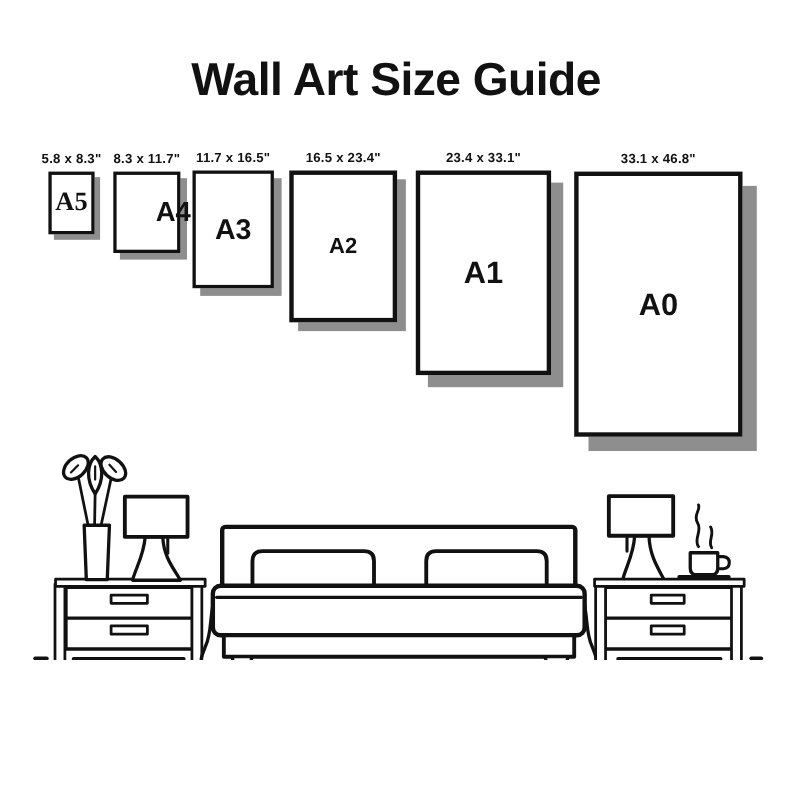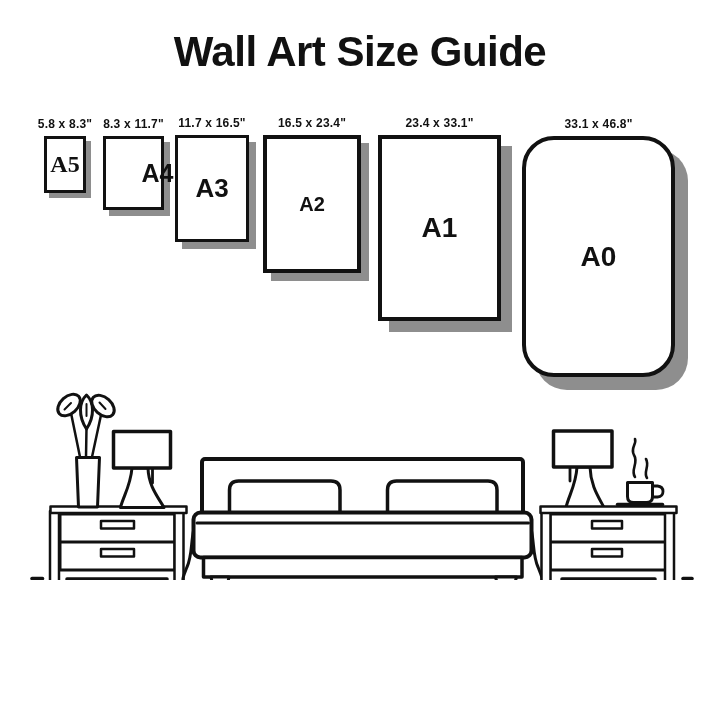--- a/index.html
+++ b/index.html
@@ -1,19 +1,19 @@
 <!DOCTYPE html>
 <html style="--ink: #111111; --shadow: #8e8e8e; --background: #ffffff;"><head>
 <meta charset="utf-8">
 <style>
   :root { --ink:#111111; --shadow:#8e8e8e; --background:#ffffff; }
   html,body { margin:0; padding:0; background:var(--background); }
   .page {
     position:relative; width:720px; height:580px; overflow:hidden;
-    background:var(--background); font-family:"Liberation Sans", sans-serif; color:var(--ink);
+    background:var(--background); font-family:"Liberation Sans", sans-serif; color:var(--ink);margin-top:20px;
   }
   .title {
     position:absolute; top:28px; left:0; right:0; margin:0;
     text-align:center; font-size:42px; font-weight:bold; letter-spacing:-0.5px; color:var(--ink);
   }
   .size-group { position:absolute; }
   .dim-label {
     position:absolute; bottom:calc(100% + 5px); left:50%; transform:translateX(-50%);
     white-space:nowrap; font-size:12px; font-weight:bold; letter-spacing:0.2px; color:var(--ink);
   }
@@ -26,21 +26,21 @@
   .f-a4 { left:103px; top:136px; width:61px;  height:74px;  }
   .f-a3 { left:175px; top:135px; width:74px;  height:107px; }
   .f-a2 { left:263px; top:135px; width:98px;  height:138px; }
   .f-a1 { left:378px; top:135px; width:123px; height:186px; }
   .f-a0 { left:522px; top:136px; width:153px; height:241px; }
   .f-a5 .frame { box-shadow:5px 5px 0 var(--shadow); font-size:24px;font-family:Liberation Serif, serif; }
   .f-a4 .frame { box-shadow:6px 6px 0 var(--shadow); font-size:25px;padding-left:48px; }
   .f-a3 .frame { box-shadow:7px 7px 0 var(--shadow); font-size:26px; }
   .f-a2 .frame { box-shadow:8px 8px 0 var(--shadow); font-size:20px; border-width:4px; }
   .f-a1 .frame { box-shadow:11px 11px 0 var(--shadow); font-size:28px; border-width:4px; }
-  .f-a0 .frame { box-shadow:13px 13px 0 var(--shadow); font-size:28px; border-width:4px;border-radius:32px; }
+  .f-a0 .frame { box-shadow:13px 13px 0 var(--shadow); font-size:28px; border-width:4px; }
   .scene { position:absolute; left:0; top:0; width:720px; height:720px; color:var(--ink); }
   .o { stroke:currentColor; fill:var(--background); stroke-linejoin:round; stroke-linecap:round; }
   .l { stroke:currentColor; fill:none; stroke-linejoin:round; stroke-linecap:round; }
   .f { fill:currentColor; stroke:none; }
   .logo-text { font-family:"Liberation Sans", sans-serif; font-size:8.2px; font-weight:bold;
                letter-spacing:0.9px; fill:var(--ink); }
   .website {
     position:absolute; top:666px; right:18px; font-size:30px; font-weight:bold;
     letter-spacing:-0.2px; color:var(--ink);
   }

